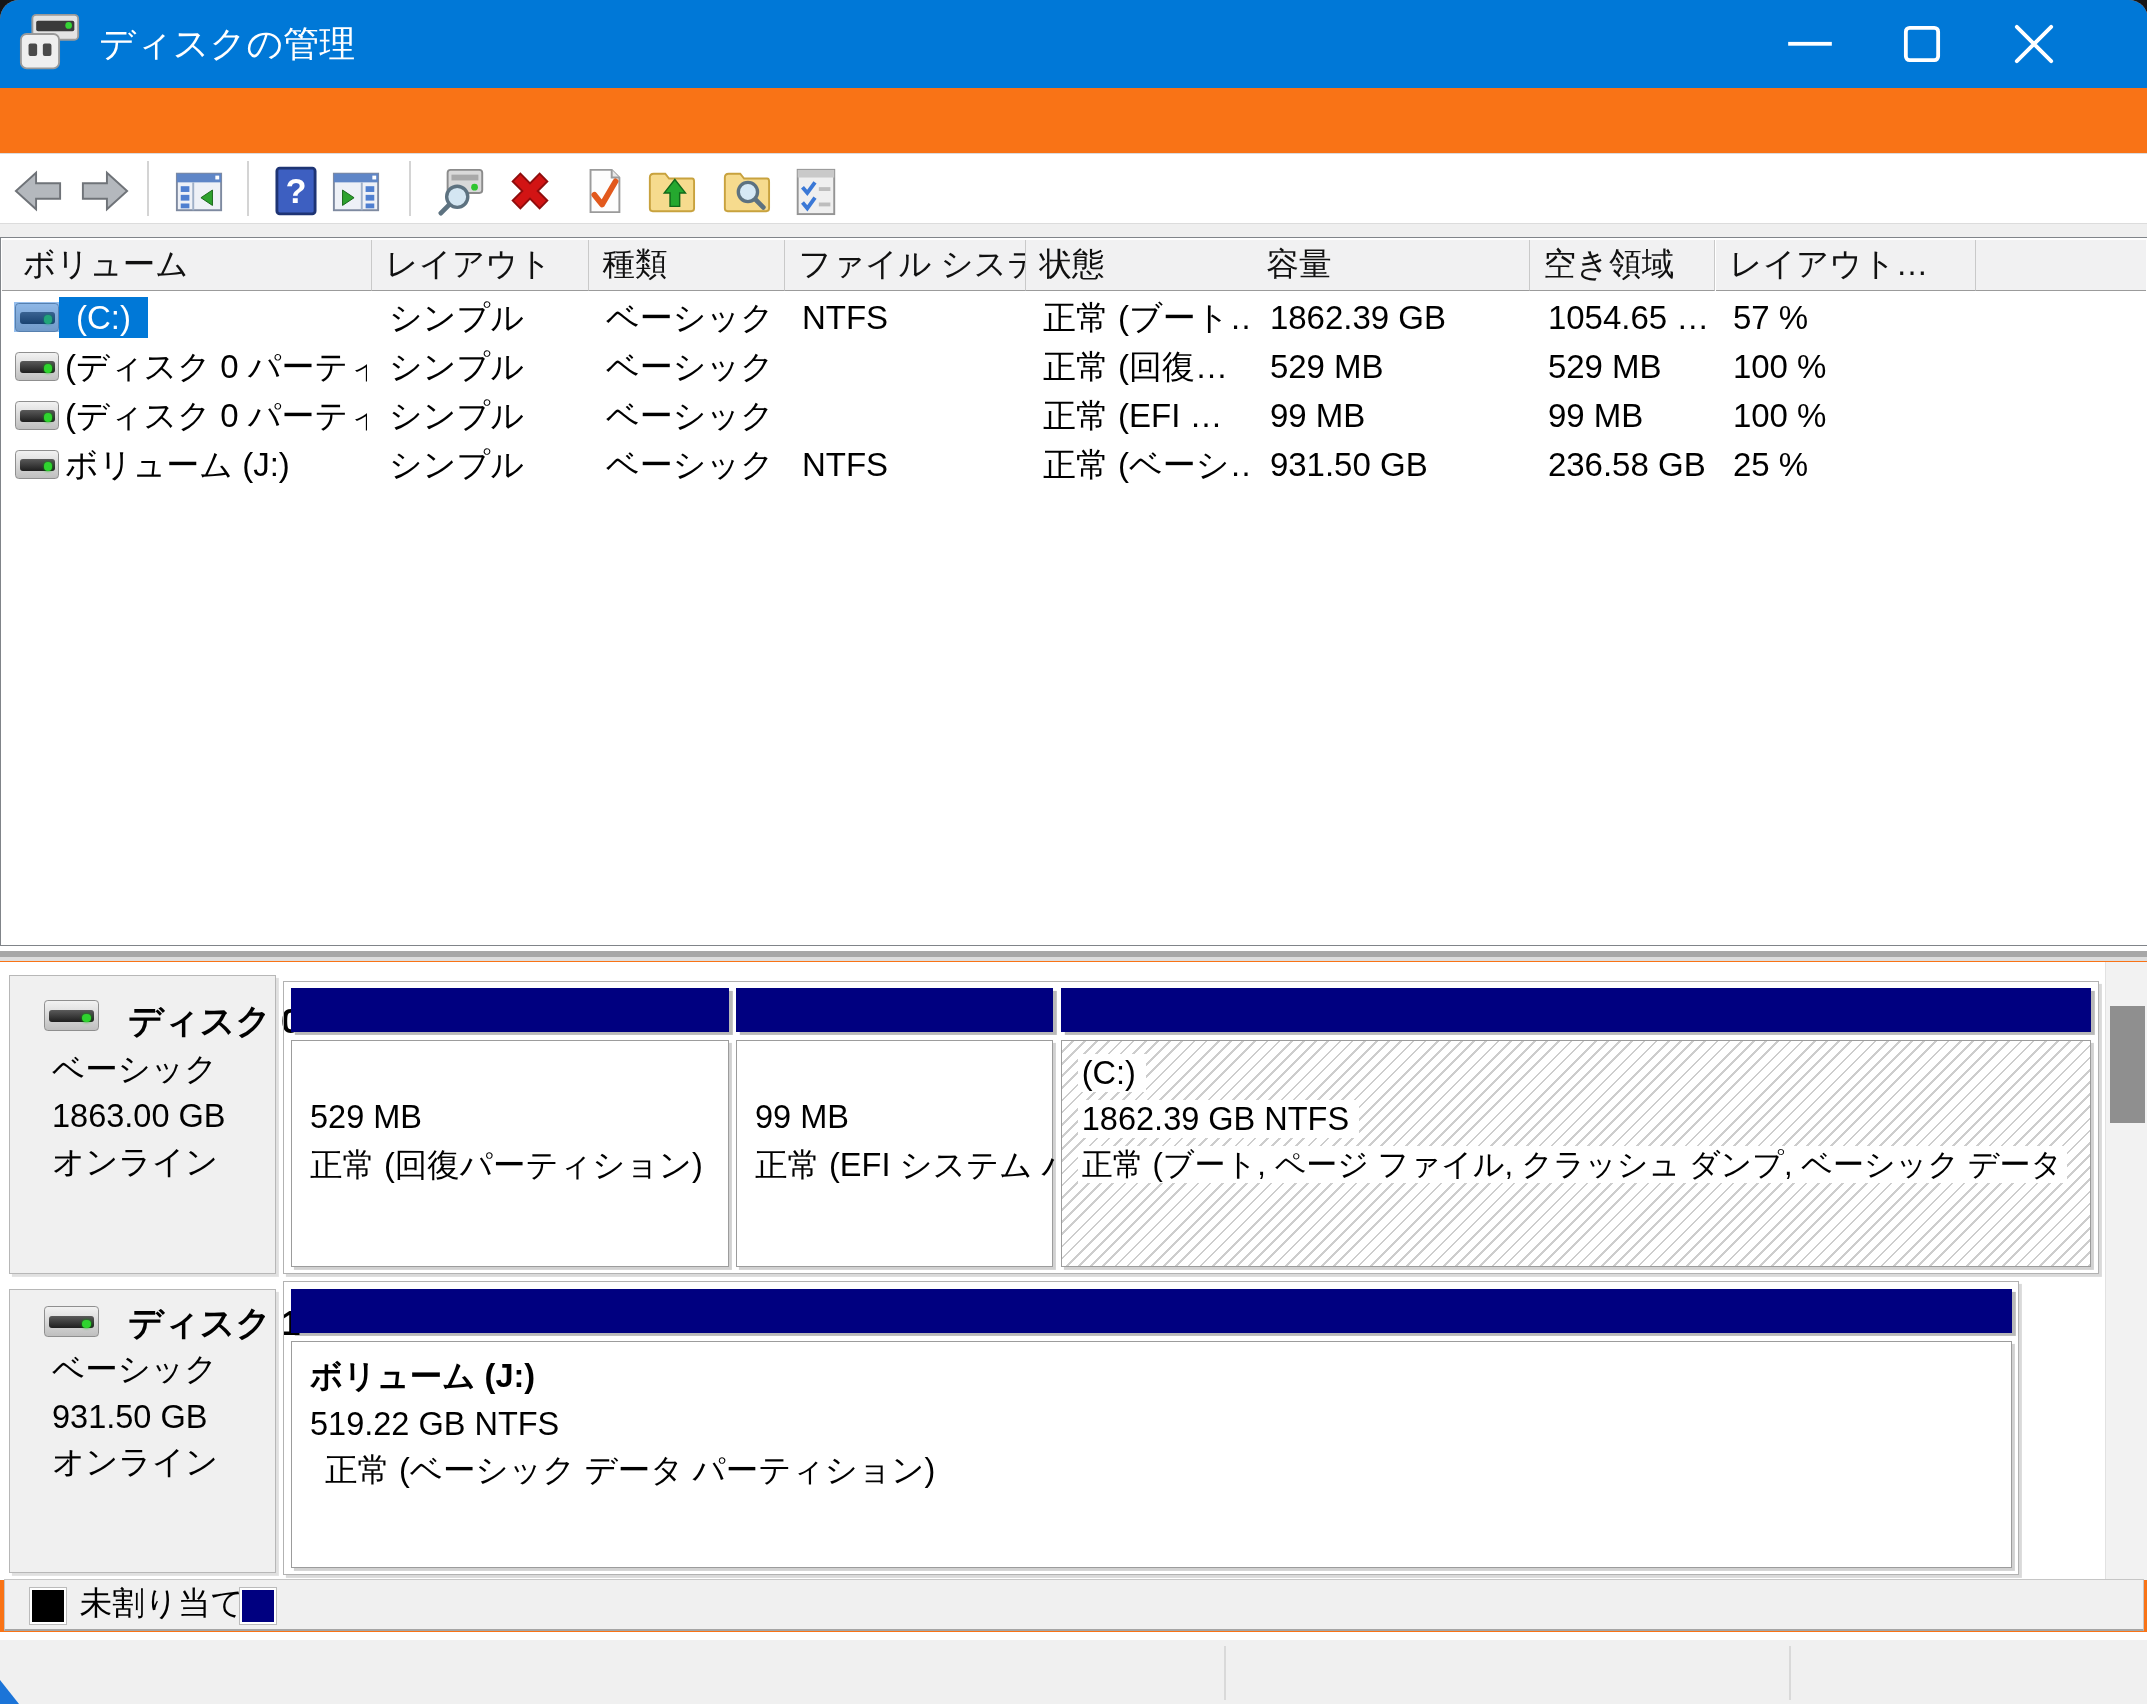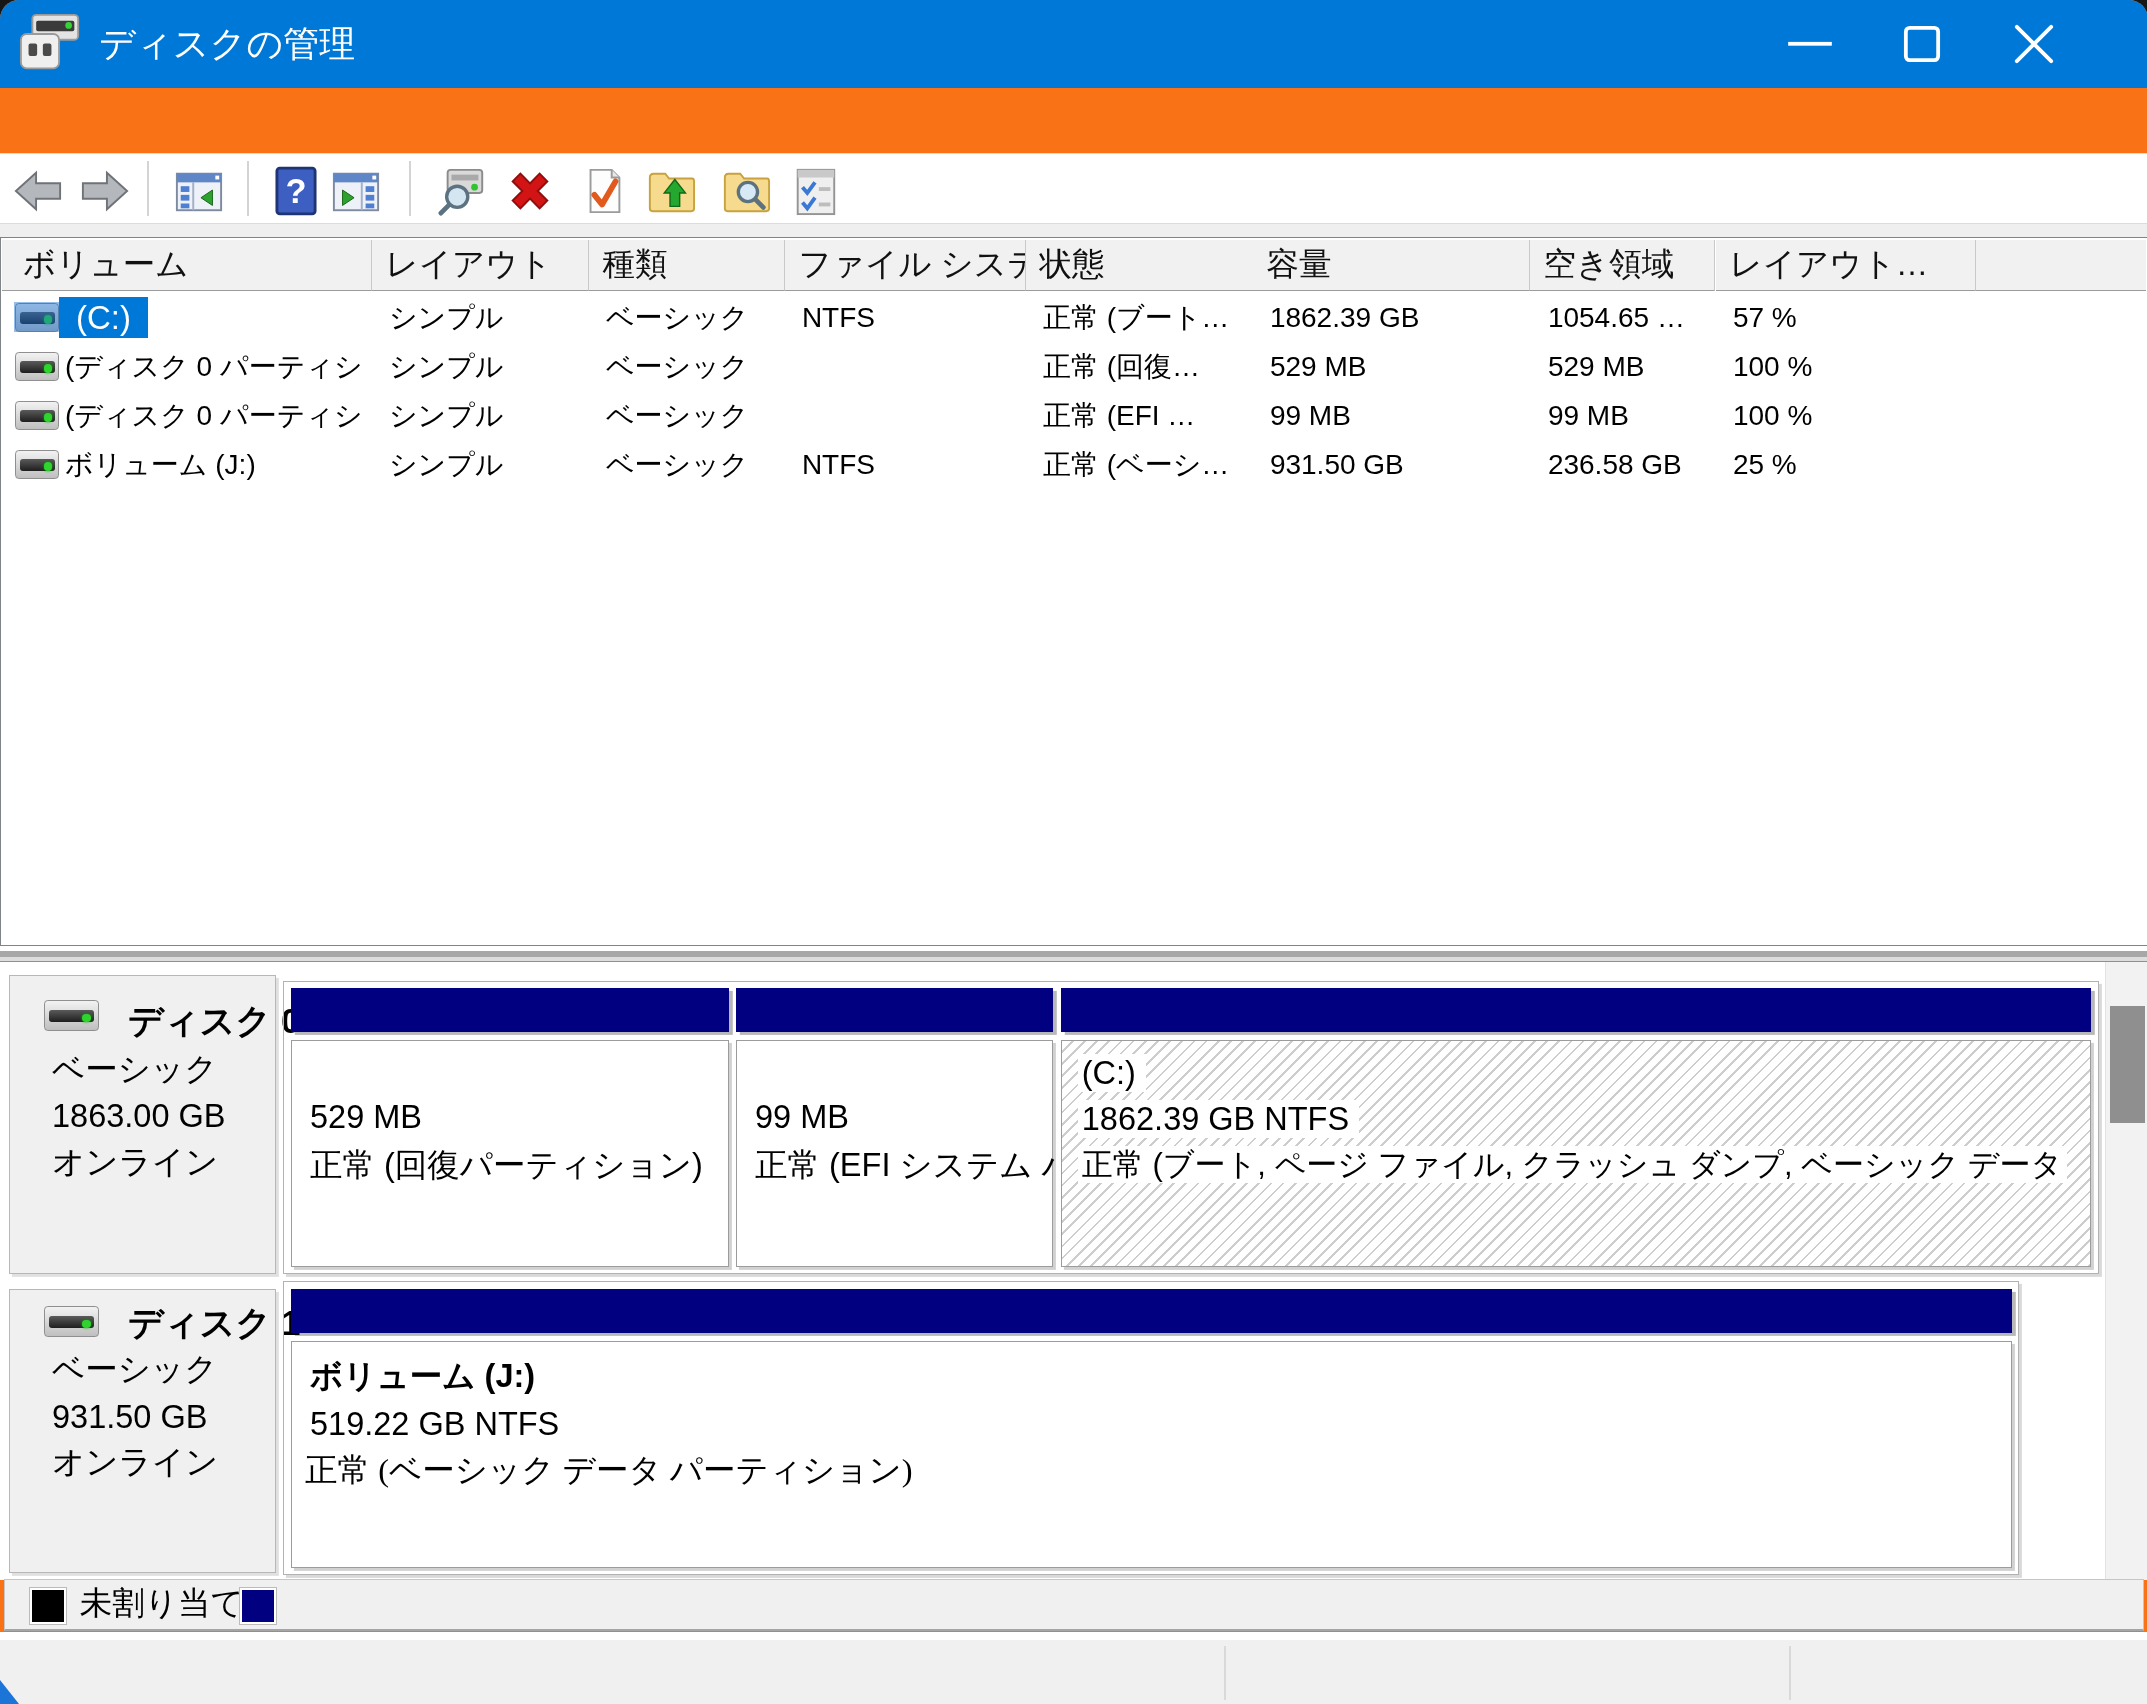--- a/index.html
+++ b/index.html
@@ -26,21 +26,21 @@
   .tb svg{width:100%;height:100%;display:block;}
 
   
   .listpane{position:absolute;left:0;top:237px;width:2148px;height:709px;background:#ffffff;border:1.9px solid #808489;box-sizing:border-box;}
   .hcell{position:absolute;top:240px;height:51px;background:#f1f1f2;border-right:1.9px solid #c9c9c9;border-bottom:1.9px solid #9b9b9b;box-sizing:border-box;line-height:49px;font-size:32.5px;color:#111;padding-left:13.4px;white-space:nowrap;overflow:hidden;}
   .hc0{left:1.9px;width:370px;padding-left:21px;} .hc1{left:372px;width:217px;} .hc2{left:589px;width:196px;}
   .hc3{left:785px;width:241px;} .hc4{left:1026px;width:228px;} .hc5{left:1253px;width:277px;}
   .hc6{left:1530px;width:185px;} .hc7{left:1716px;width:260px;} .hc8{left:1976px;width:170px;border-right:none;}
   .lrow{position:absolute;left:1.9px;width:2144px;height:49px;}
   .r0{top:293px;} .r1{top:342px;} .r2{top:391px;} .r3{top:440px;}
-  .cell{position:absolute;top:0;height:49px;line-height:49px;font-size:28px;color:#000;white-space:nowrap;overflow:hidden;}
+  .cell{position:absolute;top:0;height:49px;line-height:49px;font-size:33px;color:#000;white-space:nowrap;overflow:hidden;}
   .c0{left:63px;width:302px;} .c1{left:387px;width:196px;} .c2{left:604px;width:172px;}
   .c3{left:800px;width:220px;} .c4{left:1041px;width:206px;} .c5{left:1268px;width:256px;}
   .c6{left:1546px;width:164px;} .c7{left:1731px;width:239px;}
   .selchip{position:absolute;left:57px;top:3.8px;height:41px;line-height:41px;background:#0078D7;color:#ffffff;font-size:33px;padding:0 17px;}
 
   
   .hdd{position:absolute;background:linear-gradient(#f2f2f2,#bfbfbf);border:1.9px solid #8f8f8f;border-radius:3.8px;box-sizing:border-box;}
   .hdd .slab{position:absolute;left:8%;right:8%;top:30%;height:44%;background:linear-gradient(#5a5a5a,#1e1e1e);border-radius:2.9px;}
   .hdd .led{position:absolute;right:14%;top:44%;width:8.6px;height:8.6px;background:#2fd42f;border-radius:50%;box-shadow:0 0 2.9px #0a0;}
   .row-hdd{left:13.4px;top:9.6px;width:44px;height:29px;}
@@ -327,21 +327,21 @@
     <div class="dline" style="left:52px;top:1348px;">ベーシック</div>
     <div class="dline" style="left:52px;top:1396px;">931.50 GB</div>
     <div class="dline" style="left:52px;top:1441px;">オンライン</div>
     <div class="dregion"></div>
 
     <div class="part" style="left:291px;top:1289px;width:1721px;height:279px;">
       <div class="pbar"></div>
       <div class="pbody"></div>
       <div class="pline plabel-bold" style="left:19px;top:67px;">ボリューム (J:)</div>
       <div class="pline" style="left:19px;top:115px;">519.22 GB NTFS</div>
-      <div class="pline" style="left:14px;top:161px;font-family:Liberation Serif, serif;">正常 (ベーシック データ パーティション)</div>
+      <div class="pline" style="left:34px;top:161px;">正常 (ベーシック データ パーティション)</div>
     </div>
   </div>
 
   <div class="vscroll">
     <div class="vthumb"></div>
   </div>
 
   <div class="legend">
     <div class="lsw unalloc"></div>
     <div class="llabel ll0">未割り当て</div>

